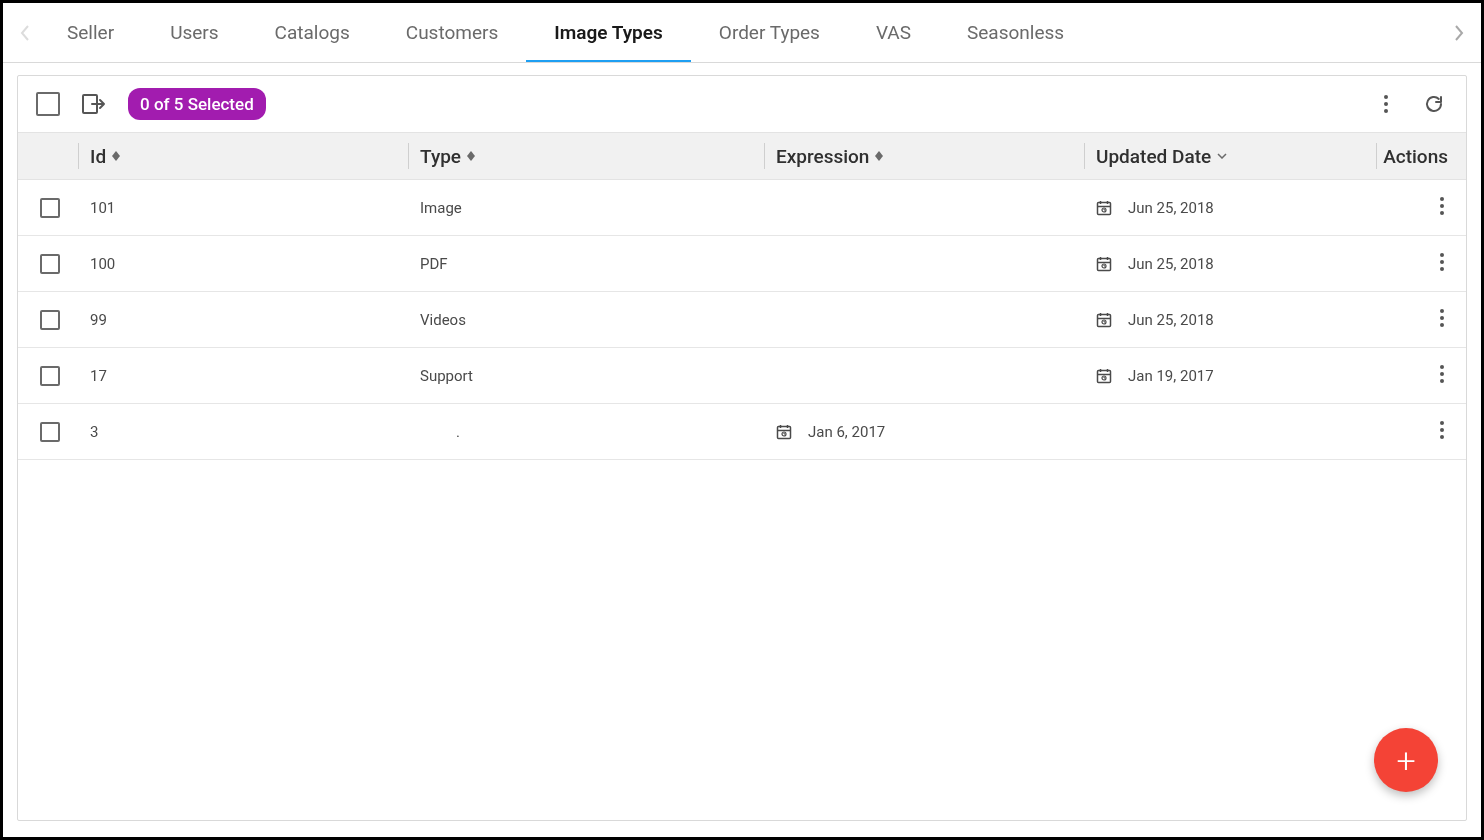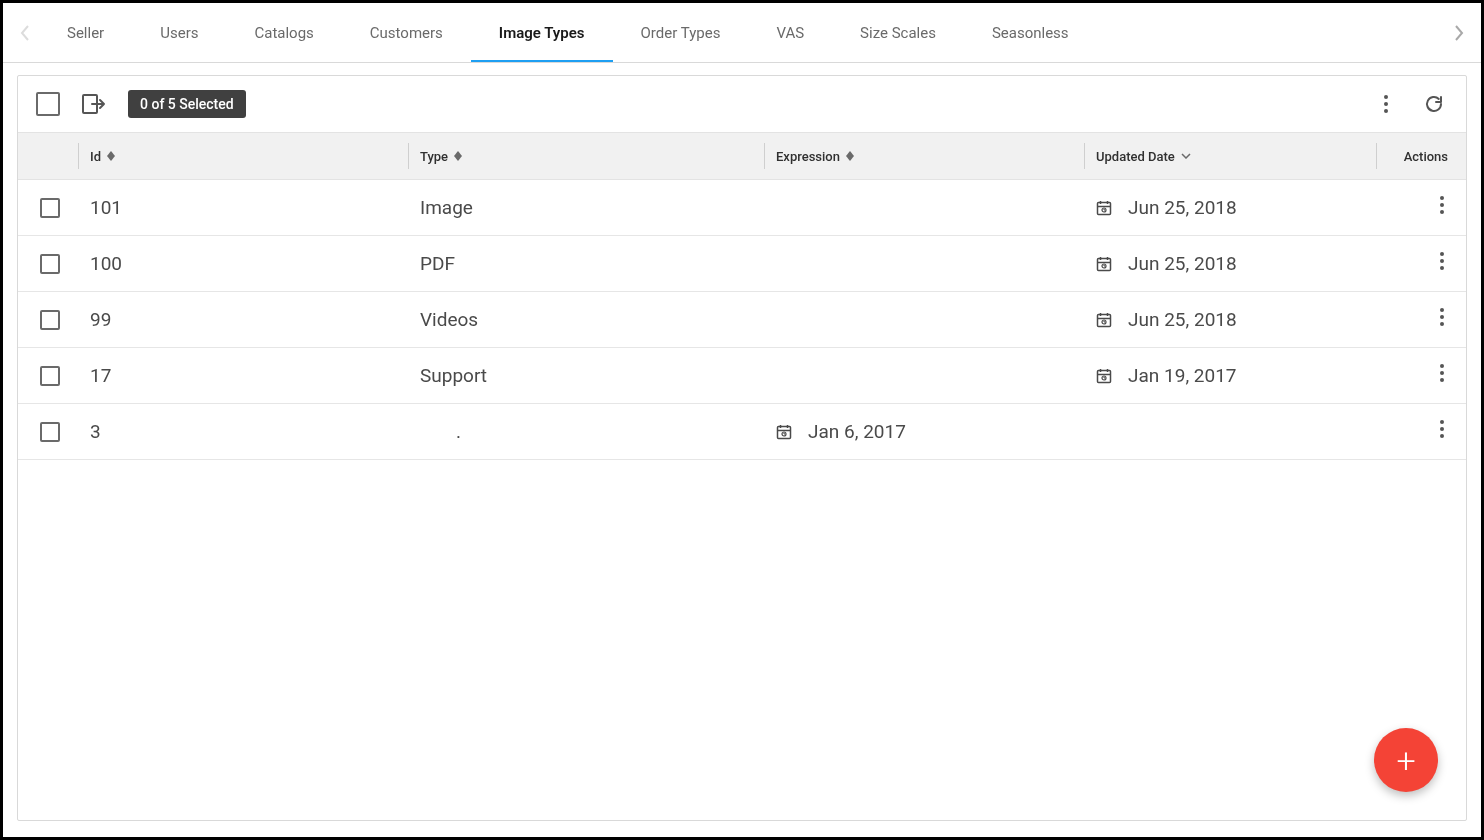--- a/index.html
+++ b/index.html
@@ -40,21 +40,21 @@
     align-items: stretch;
     overflow: hidden;
     height: 100%;
   }
   .tabbar .tab {
     flex: 0 0 auto;
     padding: 12px 28px;
     display: flex;
     align-items: center;
     justify-content: center;
-    font-size: 15px;
+    font-size: 19px;
     color: #6a6a6a;
     cursor: pointer;
     white-space: nowrap;
     height: 100%;
     position: relative;
   }
   .tabbar .tab.active {
     color: #1a1a1a;
     font-weight: 600;
   }
@@ -95,38 +95,38 @@
   }
   .toolbar .chk { width: 24px; height: 24px; }
   .icon-btn {
     width: 28px; height: 28px;
     display: flex; align-items: center; justify-content: center;
     color: #555;
     cursor: pointer;
   }
   .export-icon svg, .refresh-icon svg, .more-icon svg, .calendar-icon svg { display: block; }
   .badge {
-    background: #404040;
+    background: #a21caf;
     color: #fff;
-    font-size: 14px;
+    font-size: 17px;
     font-weight: 500;
     padding: 6px 12px;
-    border-radius: 3px;
+    border-radius: 12px;
   }
   .toolbar .spacer { flex: 1; }
 
   
   .grid-header {
     display: flex;
     align-items: center;
     height: 48px;
     background: #f1f1f1;
     border-top: 1px solid #e3e3e3;
     border-bottom: 1px solid #e3e3e3;
-    font-size: 13px;
+    font-size: 19px;
     font-weight: 500;
     color: #303030;
   }
   .col-check { width: 60px; padding-left: 22px; display: flex; align-items: center; }
   .col-id    { width: 330px; }
   .col-type  { width: 320px; }
   .col-expr  { width: 320px; margin-left: 36px; }
   .col-date  { flex: 1; }
   .col-act   { width: 90px; text-align: right; padding-right: 18px; }
   .hcell {
@@ -149,21 +149,21 @@
   .sort-icn { display:inline-flex; flex-direction:column; line-height:0; color:#6a6a6a; }
   .sort-icn svg { width:8px; height:5px; }
   .sort-down { display:inline-flex; color:#6a6a6a; }
 
   
   .grid-body { flex:1; overflow:auto; }
   .row {
     display:flex; align-items:center;
     height:56px;
     border-bottom:1px solid #e6e6e6;
-    font-size:19px;
+    font-size:15px;
     color:#4a4a4a;
   }
   .row .cell { padding-left:12px; }
   .row .col-check { padding-left:22px; }
   .row .col-date { display:flex; align-items:center; gap:16px; }
   .row .col-act { display:flex; justify-content:flex-end; padding-right:22px; }
   .row .more { cursor:pointer; color:#555; }
 
   
   .fab {
@@ -189,21 +189,20 @@
       </svg>
   </div>
   <div class="tabs" id="tabs-container">
       <div class="tab">Seller</div>
       <div class="tab">Users</div>
       <div class="tab">Catalogs</div>
       <div class="tab">Customers</div>
       <div class="tab active">Image Types</div>
       <div class="tab">Order Types</div>
       <div class="tab">VAS</div>
-      <div class="tab">Size Scales</div>
       <div class="tab">Seasonless</div>
     </div>
   <div class="scroll-btn">
     <svg width="10" height="16" viewBox="0 0 10 16">
         <path d="M2 1 L8 8 L2 15" fill="none" stroke="currentColor" stroke-width="2"></path>
       </svg>
   </div>
 </div>
 
 <div class="panel">

